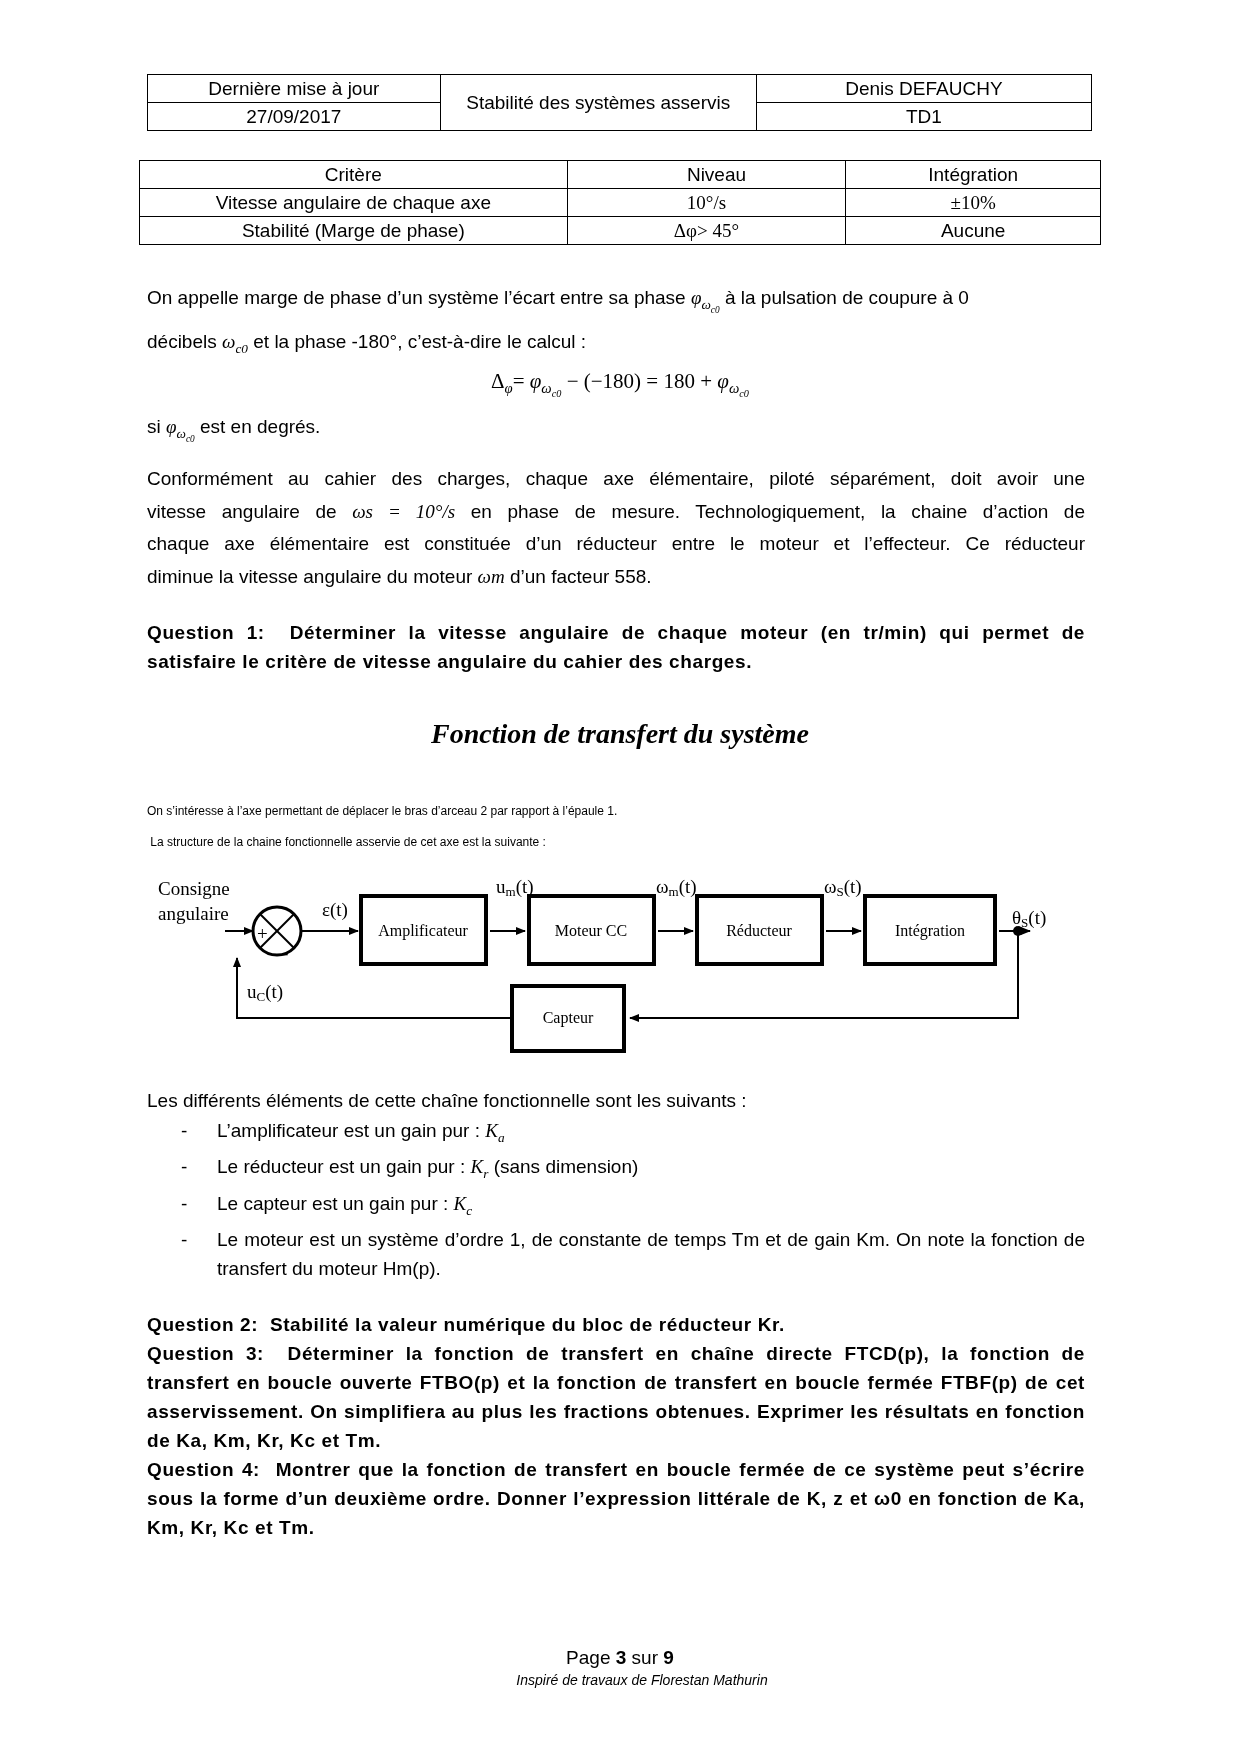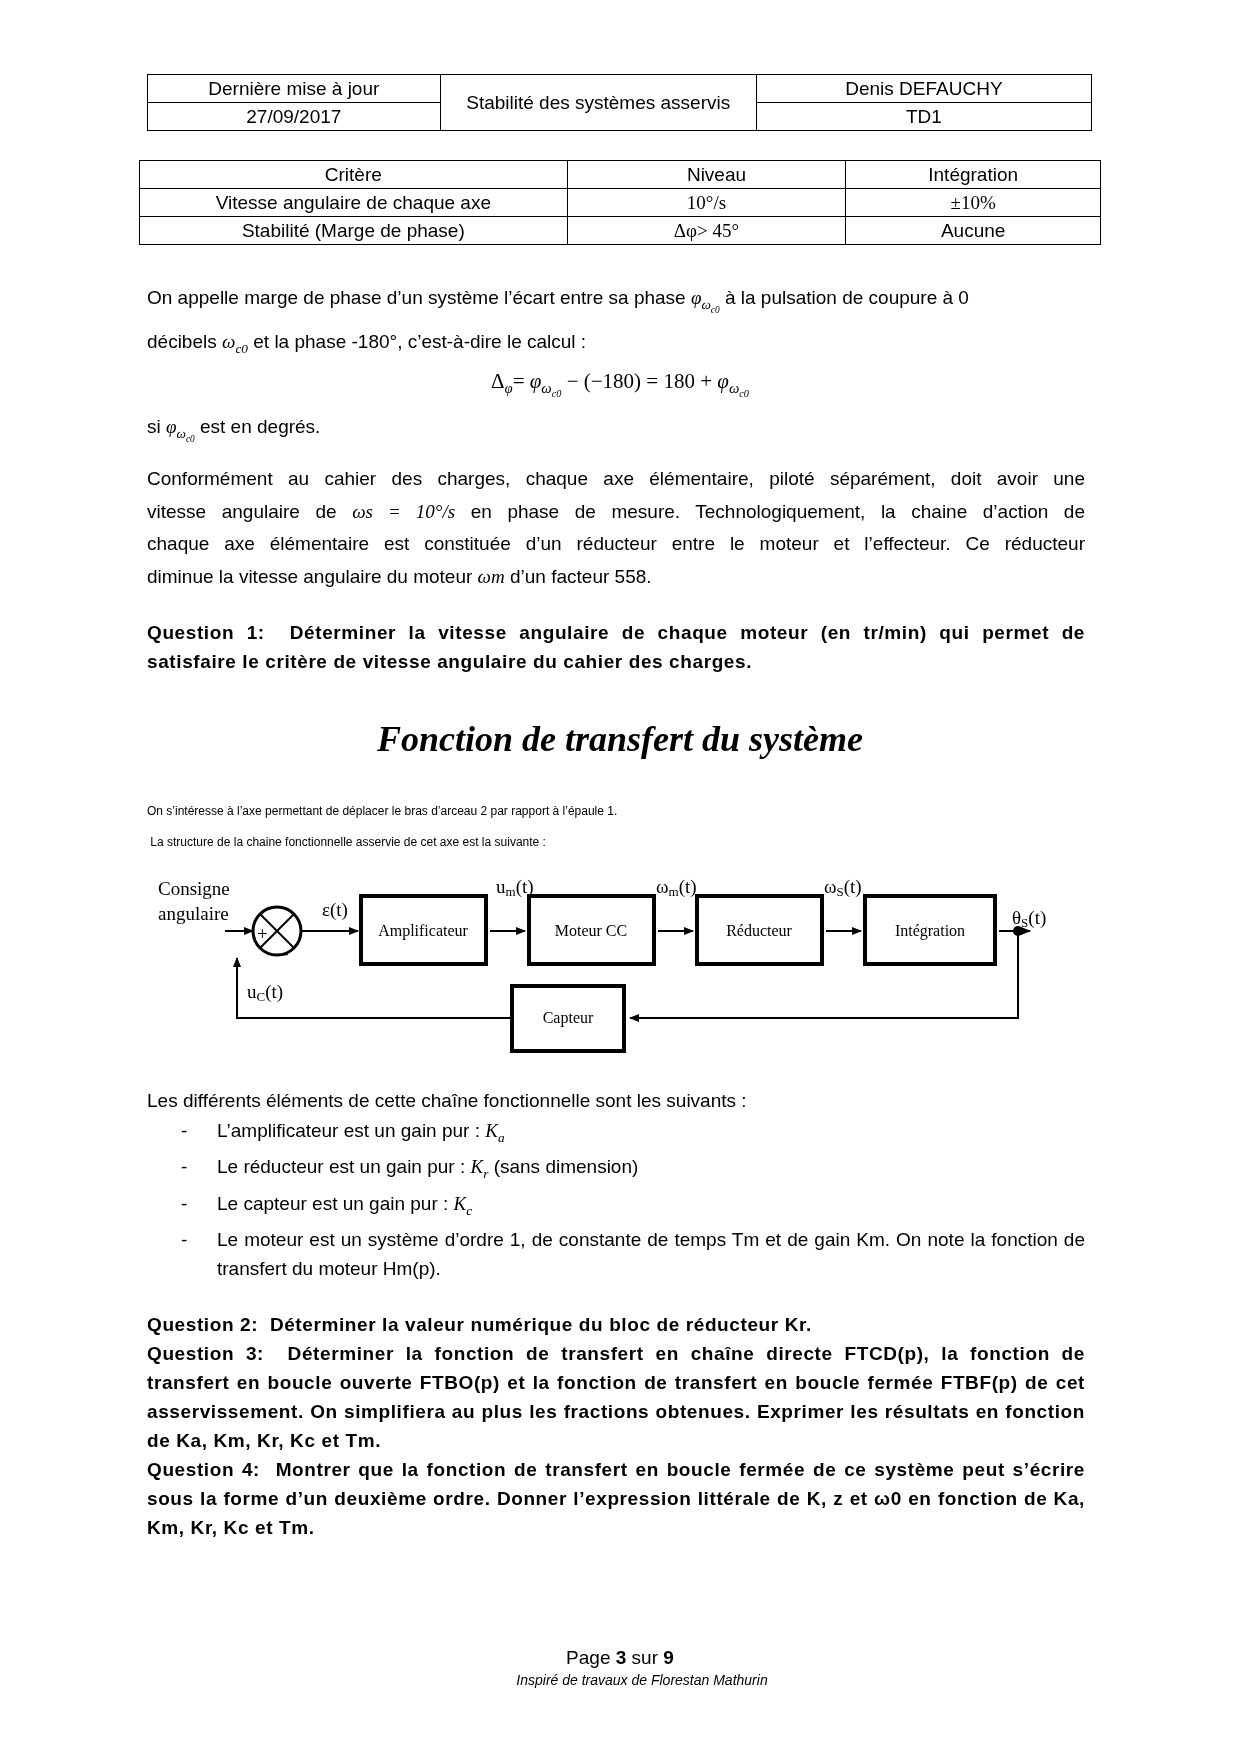--- a/index.html
+++ b/index.html
@@ -9,21 +9,21 @@
   table { border-collapse: collapse; }
   td { border: 1.5px solid #000; text-align: center; font-size: 19px; padding: 0; }
   .hdr td { height: 27px; }
   .crit td { height: 27px; }
   .m { font-family: "Liberation Serif", serif; font-style: italic; }
   .mr { font-family: "Liberation Serif", serif; margin-left: 8px; }
   sub { font-size: 70%; }
   .para { font-size: 19px; line-height: 32.5px; text-align: justify; width: 938px; }
   .q { font-size: 19px; font-weight: bold; line-height: 29px; text-align: justify; width: 938px; letter-spacing: 0.6px; }
   .title { font-family: "Liberation Serif", serif; font-weight: bold; font-style: italic;
-           font-size: 36px; width: 1240px; text-align: center; }
+           font-size: 28px; width: 1240px; text-align: center; }
   ul.bul { list-style: none; margin: 0; padding: 0; width: 900px; }
   ul.bul li { position: relative; padding-left: 70px; font-size: 19px; line-height: 29.5px; text-align: justify; }
   ul.bul li .dash { position: absolute; left: 34px; top: 0; }
   .diag text { font-family: "Liberation Serif", serif; }
   .footer { width: 1240px; text-align: center; }
 </style>
 </head>
 <body>
 
 <table class="abs hdr" style="left:147px; top:74px; width:945px;">
@@ -158,21 +158,21 @@
     <li><span class="dash">-</span><span>L’amplificateur est un gain pur : </span><span class="m">K<sub>a</sub></span></li>
     <li><span class="dash">-</span><span>Le réducteur est un gain pur : </span><span class="m">K<sub>r</sub></span><span> (sans dimension)</span></li>
     <li><span class="dash">-</span><span>Le capteur est un gain pur : </span><span class="m">K<sub>c</sub></span></li>
     <li><span class="dash">-</span><span>Le moteur est un système d’ordre 1, de constante de temps Tm et de gain Km. On note la fonction de transfert du moteur Hm(p).</span></li>
   </ul>
 </div>
 
 <div class="abs" style="left:147px; top:1310px;">
   <div class="q">
     <span>Question 2:</span>&nbsp;
-    <span>Déterminer la valeur numérique du bloc de réducteur Kr.</span>
+    <span>Stabilité la valeur numérique du bloc de réducteur Kr.</span>
   </div>
   <div class="q">
     <span>Question 3:</span>&nbsp;
     <span>Déterminer la fonction de transfert en chaîne directe FTCD(p), la fonction de transfert en boucle ouverte FTBO(p) et la fonction de transfert en boucle fermée FTBF(p) de cet asservissement. On simplifiera au plus les fractions obtenues. Exprimer les résultats en fonction de Ka, Km, Kr, Kc et Tm.</span>
   </div>
   <div class="q">
     <span>Question 4:</span>&nbsp;
     <span>Montrer que la fonction de transfert en boucle fermée de ce système peut s’écrire sous la forme d’un deuxième ordre. Donner l’expression littérale de K, z et ω0 en fonction de Ka, Km, Kr, Kc et Tm.</span>
   </div>
 </div>

